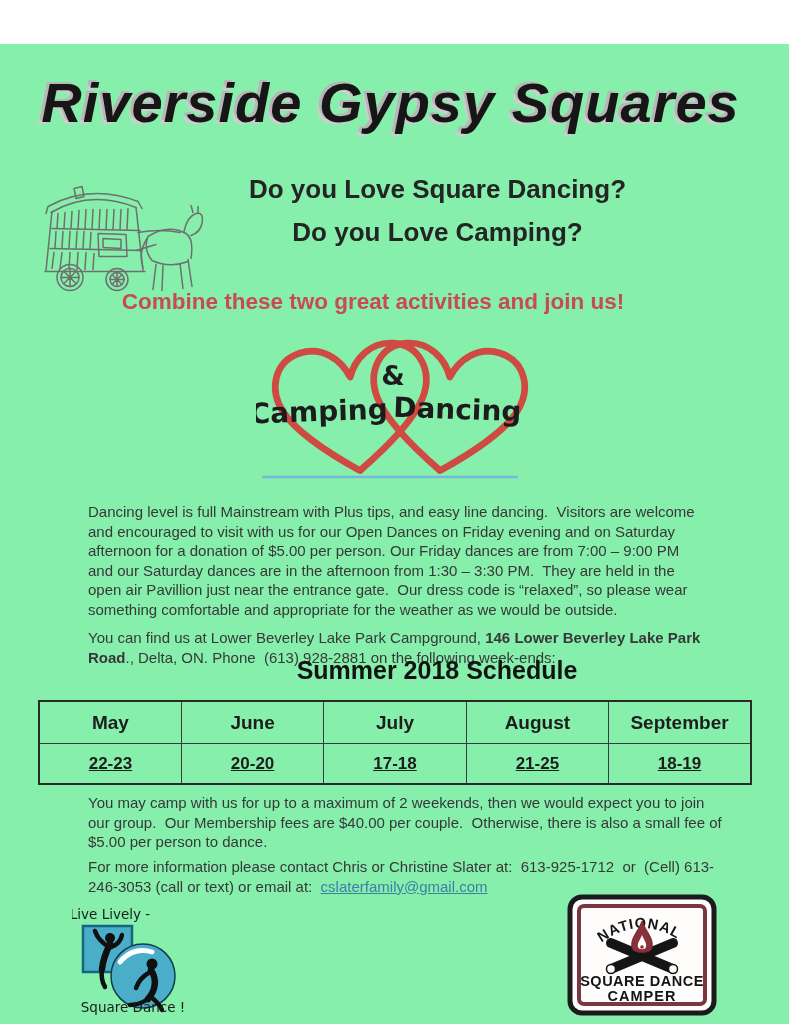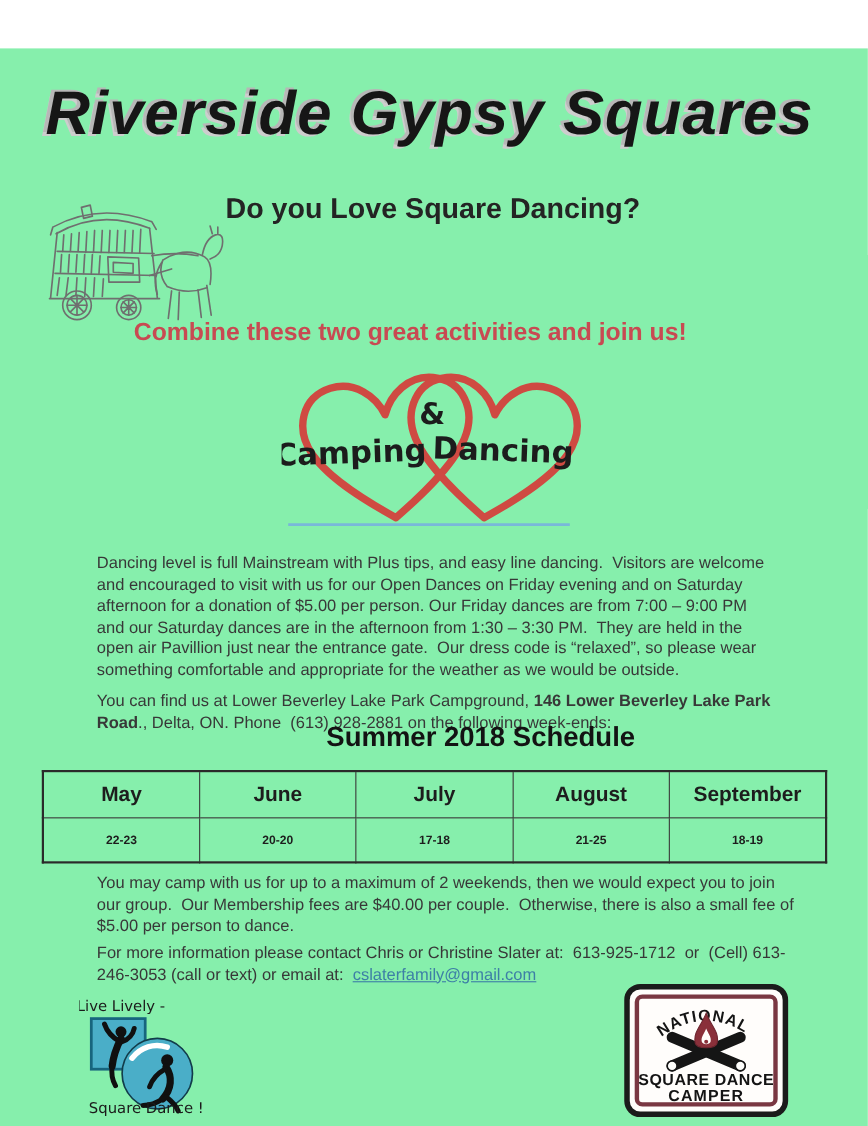--- a/index.html
+++ b/index.html
@@ -3,21 +3,21 @@
 <meta charset="utf-8">
 <style>
   html,body{margin:0;padding:0;background:#ffffff;}
   .page{position:relative;width:789px;height:1024px;background:#86efac;overflow:hidden;
         font-family:"Liberation Sans",sans-serif;color:#333333;margin-top:44px;}
 
   .title{position:absolute;top:26px;left:0;right:8px;text-align:center;
          font-size:56px;font-weight:bold;font-style:italic;color:#161616;letter-spacing:1px;
          text-shadow:-3px -2px 0 #b7b7b7,-4px 2px 0 #cdcdcd;}
 
-  .questions{position:absolute;left:205px;top:131px;width:465px;
+  .questions{position:absolute;left:205px;top:131px;width:465px;text-align:center;
              font-weight:bold;color:#242424;font-size:26px;line-height:28px;}
   .questions .q2{margin-top:15px;}
 
   .tagline{position:absolute;left:0;top:245px;width:730px;text-align:center;
            font-weight:bold;font-size:22.5px;color:#c84a52;padding-left:8px;}
 
   .wagon{position:absolute;left:40px;top:133px;width:170px;height:118px;}
   .hearts{position:absolute;left:256px;top:281px;width:287px;height:158px;}
 
   .para{position:absolute;font-size:15px;line-height:19.5px;color:#383838;white-space:pre-wrap;}
@@ -27,21 +27,21 @@
   .p-contact{left:88px;top:798px;width:650px;}
   .bold{font-weight:bold;}
 
   .schedule-heading{position:absolute;left:85px;top:612px;width:704px;text-align:center;
                     font-size:25px;font-weight:bold;color:#131313;}
 
   .sched-table{position:absolute;left:38px;top:656px;width:714px;border-collapse:collapse;
                table-layout:fixed;border:2.5px solid #2a2a2a;}
   .sched-table td{border:1.5px solid #3a3a3a;text-align:center;font-weight:bold;color:#1d1d1d;padding:8px;}
   .sched-table .month-row td{font-size:19px;height:25px;}
-  .sched-table .date-row td{font-size:11px;height:23px;}
+  .sched-table .date-row td{font-size:17px;height:23px;text-decoration:underline;}
 
   .email{color:#3d7fa6;text-decoration:underline;cursor:pointer;}
 
   .live-lively{position:absolute;left:72px;top:858px;width:122px;height:122px;}
   .camper-badge{position:absolute;left:566px;top:849px;width:152px;height:124px;}
 
   svg{display:block;}
 </style>
 </head>
 <body>
@@ -68,20 +68,21 @@
       <path d="M96,72 L116,66 M98,54 Q120,50 140,54"></path>
       <path d="M108,58 Q128,45 146,55 Q154,60 151,80 M112,82 Q130,90 148,83 M108,58 Q103,71 112,82"></path>
       <path d="M144,53 Q147,38 156,35 Q164,33 162,45 Q160,54 151,57 M153,34 L151,27 M158,34 L158,28"></path>
       <path d="M116,86 L113,111 M123,87 L122,112 M140,85 L143,110 M148,81 L152,108"></path>
       <path d="M107,60 Q98,74 103,89"></path>
     </g>
   </svg>
 
   <div class="questions">
     <div class="q1">Do you Love Square Dancing?</div>
+    <div class="q2">Do you Love Camping?</div>
   </div>
 
   <div class="tagline">Combine these two great activities and join us!</div>
 
   <svg class="hearts" viewBox="0 0 287 158" aria-hidden="true">
     <g fill="none" stroke="#cf4a42" stroke-width="6" stroke-linecap="round" stroke-linejoin="round">
       <path transform="translate(92,32) rotate(-6) scale(1.12)" d="M0,18 C-6,2 -22,-12 -42,-8 C-66,-3 -74,22 -62,44 C-50,66 -20,88 0,102 C20,88 50,66 62,44 C74,22 66,-3 42,-8 C22,-12 6,2 0,18 Z"></path>
       <path transform="translate(196,32) rotate(6) scale(1.12)" d="M0,18 C-6,2 -22,-12 -42,-8 C-66,-3 -74,22 -62,44 C-50,66 -20,88 0,102 C20,88 50,66 62,44 C74,22 66,-3 42,-8 C22,-12 6,2 0,18 Z"></path>
     </g>
     <text x="63" y="96" text-anchor="middle" transform="rotate(-2 63 96)" font-family="DejaVu Sans, sans-serif" font-size="28" font-weight="600" fill="#1c1c1c">Camping</text>

